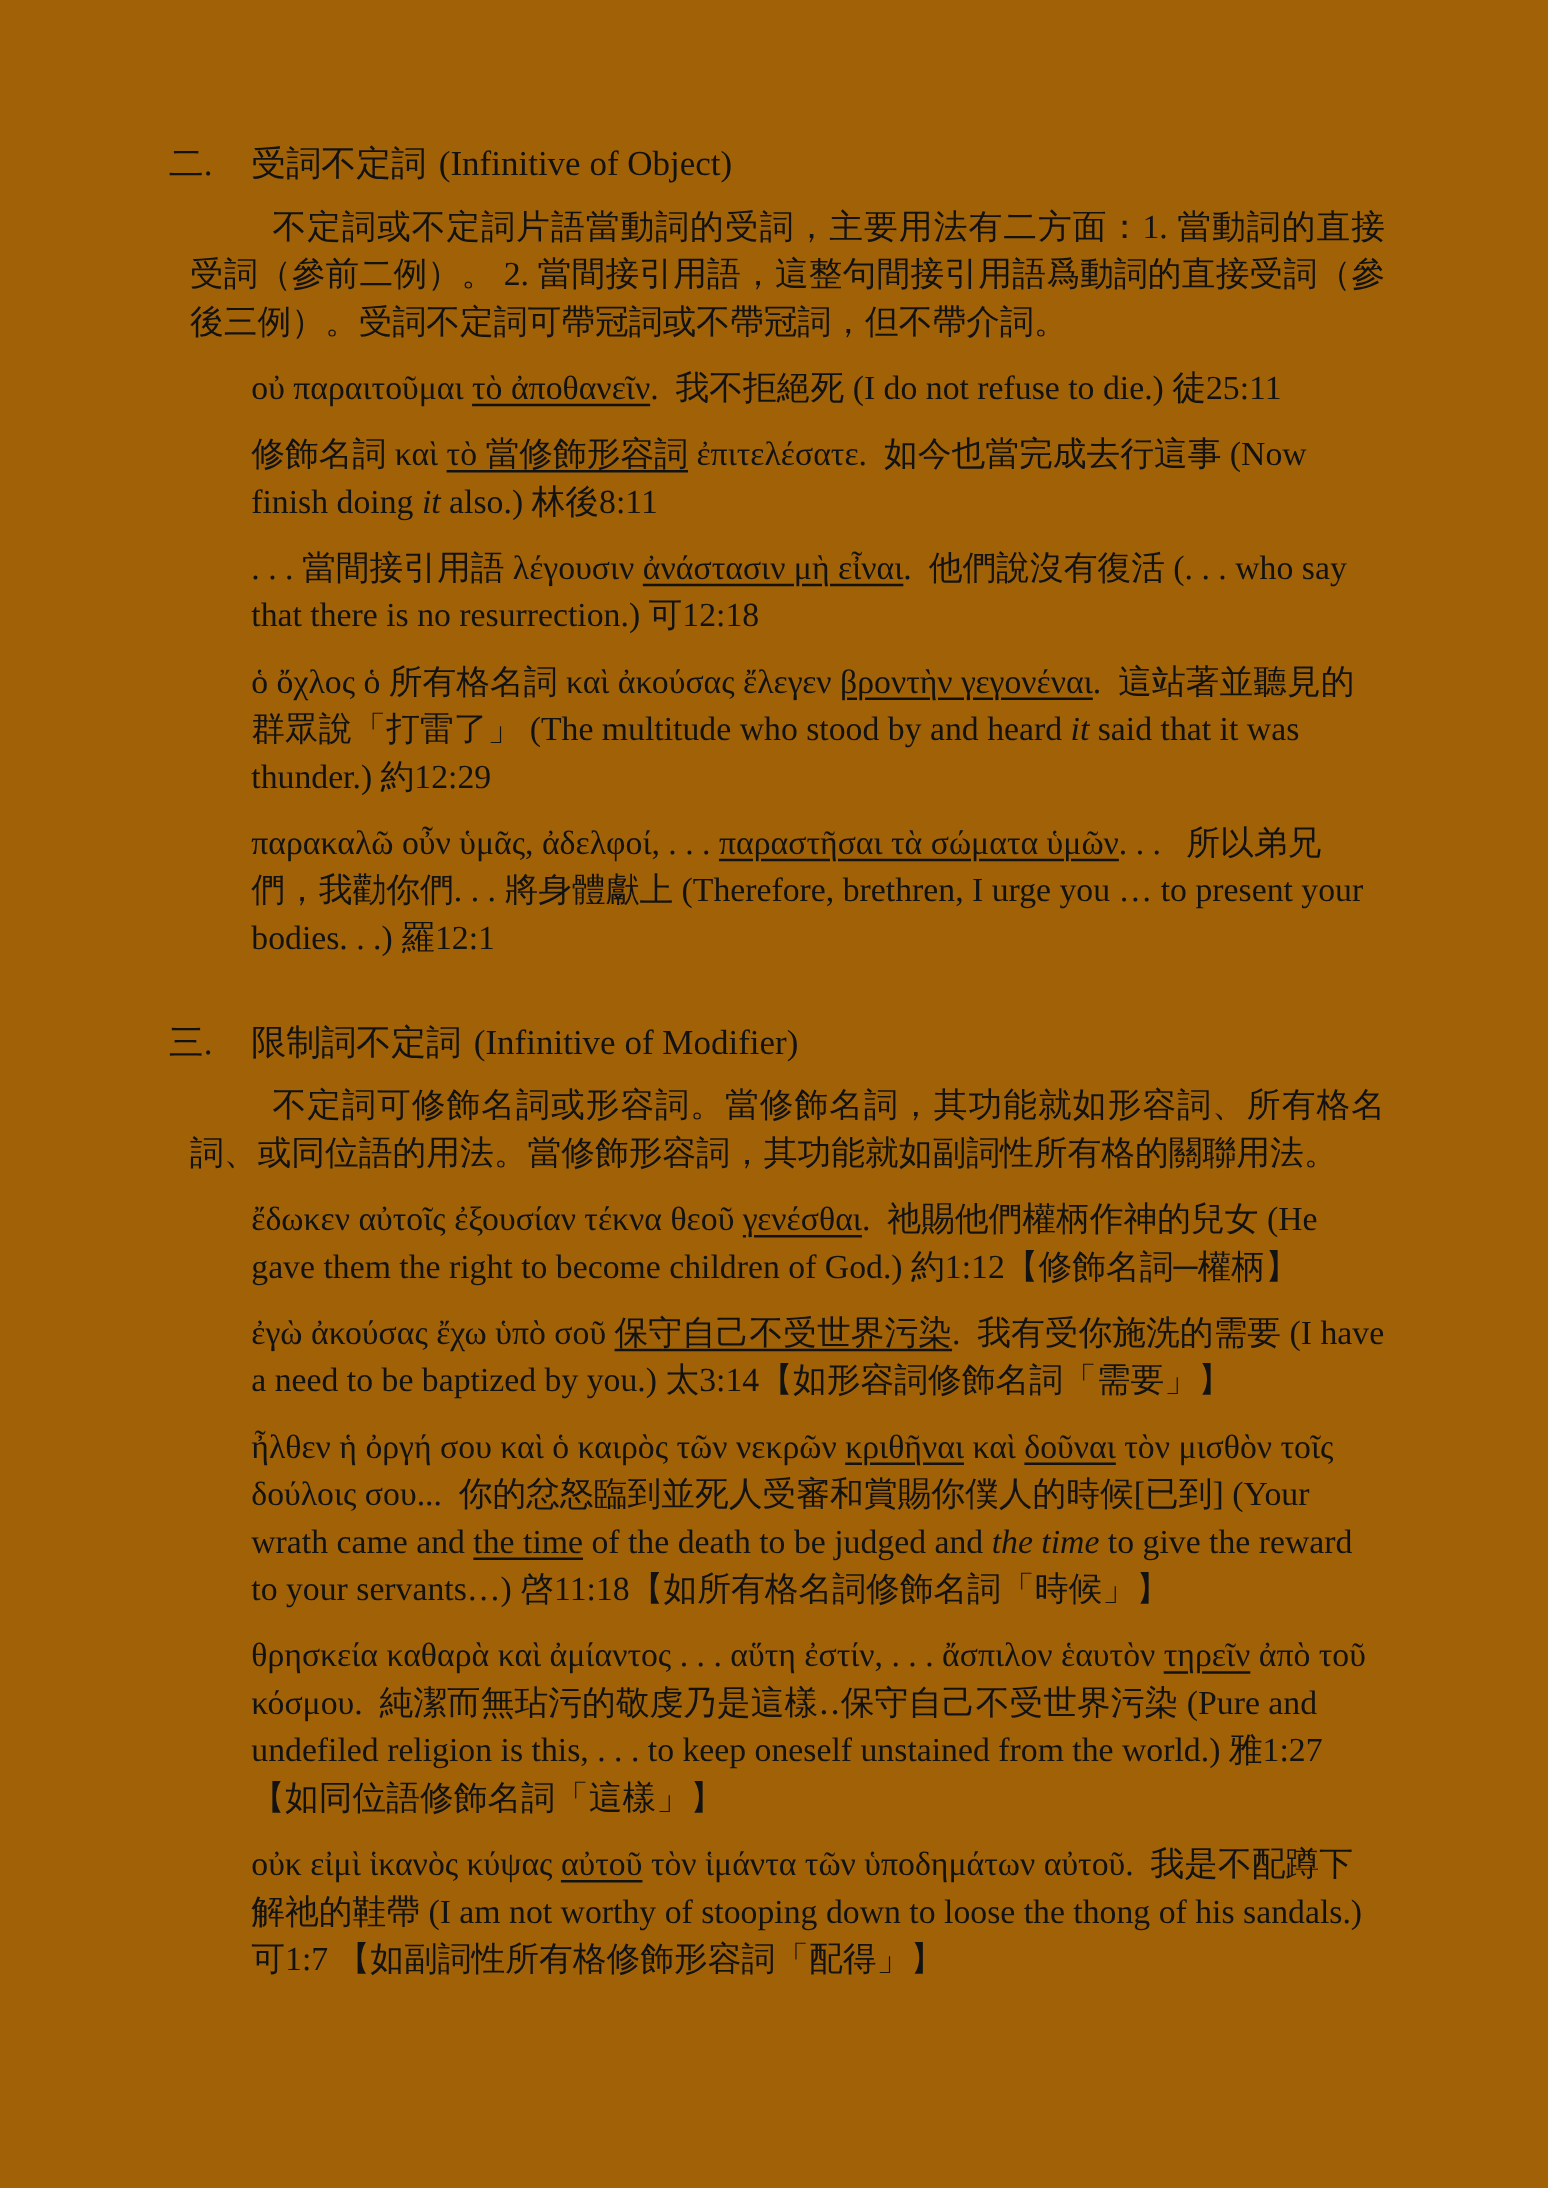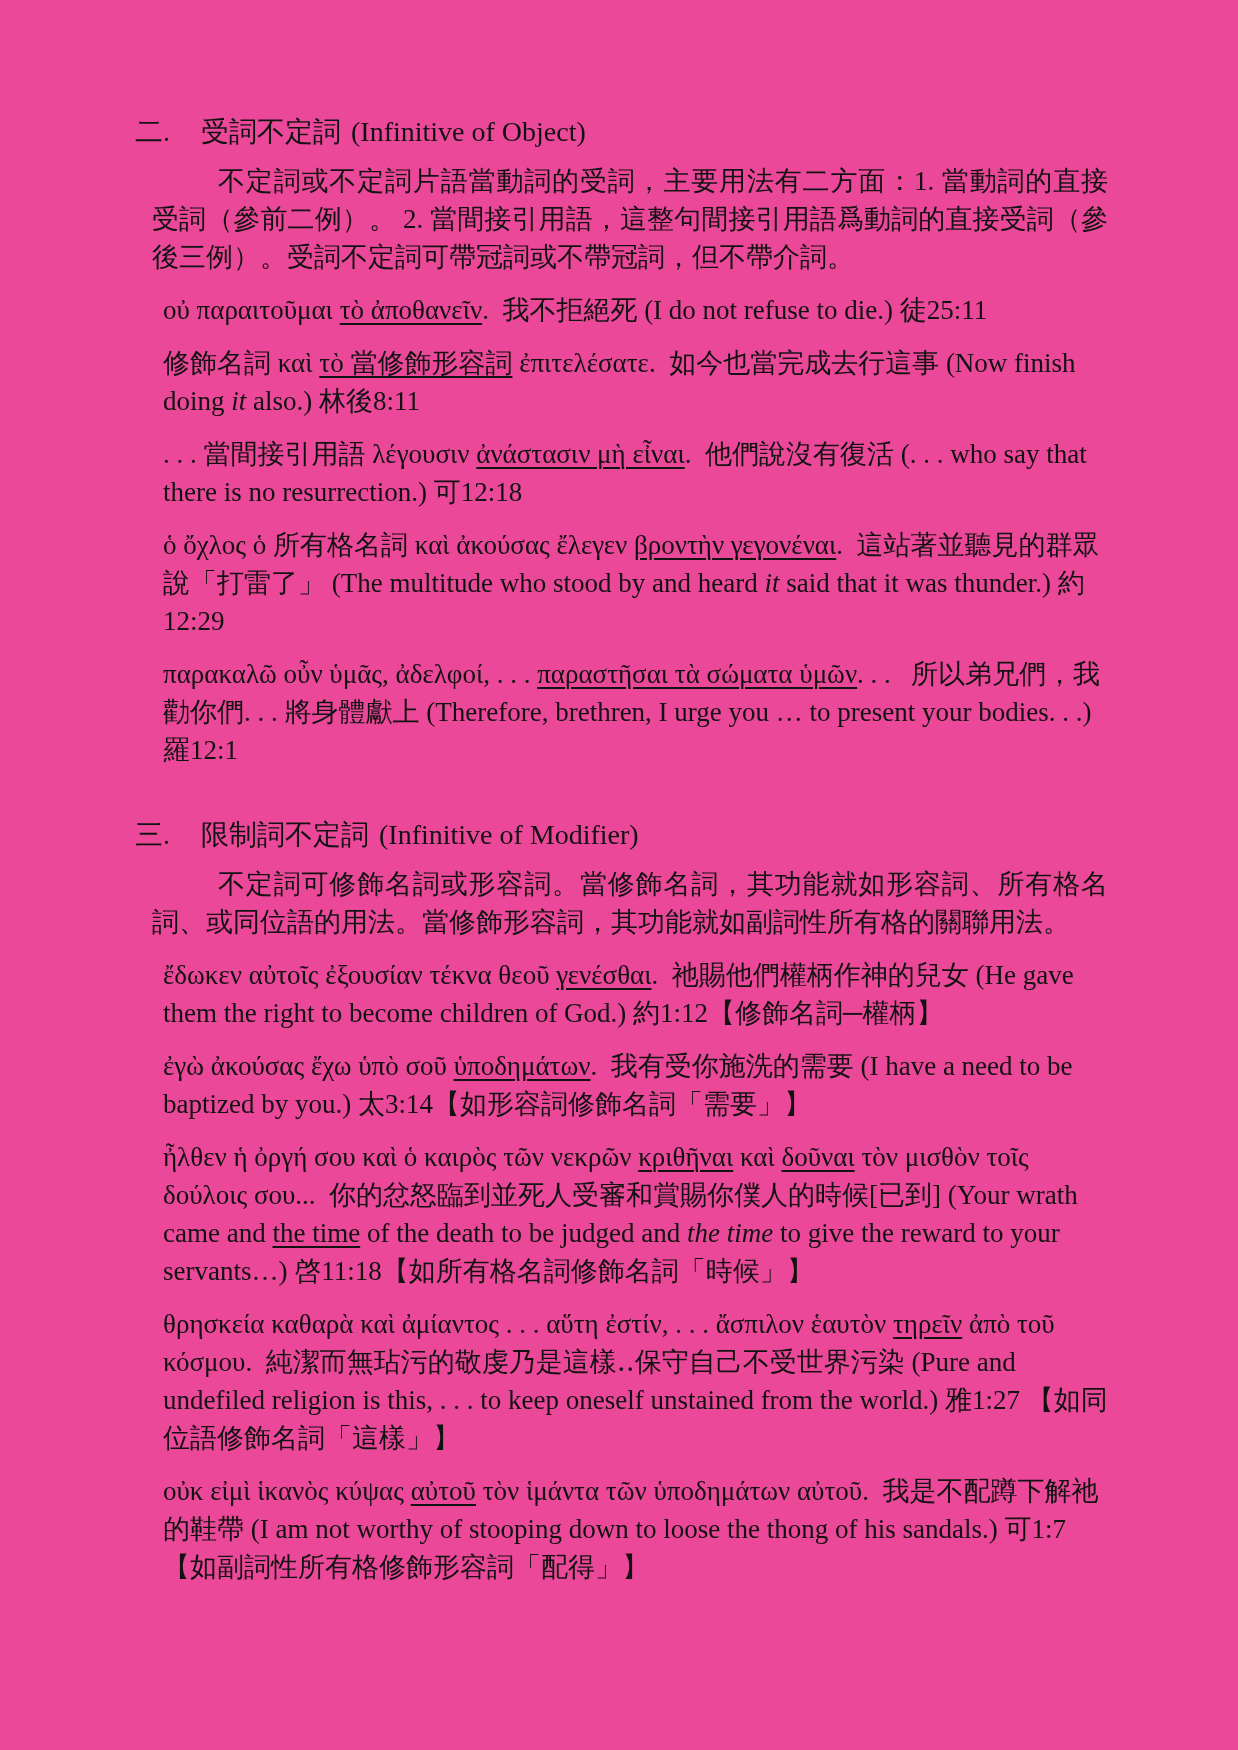--- a/index.html
+++ b/index.html
@@ -2,21 +2,21 @@
 <html><head>
 <meta charset="utf-8">
 <style>
   * { margin: 0; padding: 0; box-sizing: border-box; }
   html, body { background: #ffffff; }
   .page {
     position: relative;
     width: 1238px;
     min-height: 1750px;
     margin: 0 auto;
-    background: #ec4899;
+    background: #a16207;
     color: #121212;
     font-family: "Liberation Serif", "DejaVu Serif", serif;
     font-size: 27px;
     line-height: 38px;
     padding: 112px 130px 40px 135px;
   }
   .heading {
     font-size: 28px;
     font-weight: normal;
     line-height: 40px;
@@ -29,21 +29,21 @@
   .heading .title-en {
     margin-left: 10px;
   }
   .intro {
     margin-top: 10px;
     text-indent: 66px;
     text-align: justify;
     margin-left: 17px;
   }
   .example {
-    margin: 15px 0 0 28px;
+    margin: 15px 0 0 66px;
     white-space: pre-wrap;
     text-align: left;
   }
   .example .u {
     text-decoration: underline;
     text-underline-offset: 4px;
     text-decoration-thickness: 2px;
   }
   .example .i, .i { font-style: italic; }
   .section-modifier { margin-top: 46px; }
@@ -64,19 +64,19 @@
     <p class="example"><span>ὁ ὄχλος ὁ 所有格名詞 καὶ ἀκούσας ἔλεγεν </span><span class="u">βροντὴν γεγονέναι</span><span>.  這站著並聽見的群眾說「打雷了」 (The multitude who stood by and heard </span><span class="i">it</span><span> said that it was thunder.) 約12:29</span></p>
     <p class="example"><span>παρακαλῶ οὖν ὑμᾶς, ἀδελφοί, . . . </span><span class="u">παραστῆσαι τὰ σώματα ὑμῶν</span><span>. . .   所以弟兄們，我勸你們. . . 將身體獻上 (Therefore, brethren, I urge you … to present your bodies. . .) 羅12:1</span></p>
   </section>
 
   <section class="section-modifier">
     <h2 class="heading">
       <span class="marker">三.</span><span class="title-zh">限制詞不定詞</span><span class="title-en">(Infinitive of Modifier)</span>
     </h2>
     <p class="intro">不定詞可修飾名詞或形容詞。當修飾名詞，其功能就如形容詞、所有格名詞、或同位語的用法。當修飾形容詞，其功能就如副詞性所有格的關聯用法。</p>
     <p class="example"><span>ἔδωκεν αὐτοῖς ἐξουσίαν τέκνα θεοῦ </span><span class="u">γενέσθαι</span><span>.  祂賜他們權柄作神的兒女 (He gave them the right to become children of God.) 約1:12【修飾名詞─權柄】</span></p>
-    <p class="example"><span>ἐγὼ ἀκούσας ἔχω ὑπὸ σοῦ </span><span class="u">ὑποδημάτων</span><span>.  我有受你施洗的需要 (I have a need to be baptized by you.) 太3:14【如形容詞修飾名詞「需要」】</span></p>
+    <p class="example"><span>ἐγὼ ἀκούσας ἔχω ὑπὸ σοῦ </span><span class="u">保守自己不受世界污染</span><span>.  我有受你施洗的需要 (I have a need to be baptized by you.) 太3:14【如形容詞修飾名詞「需要」】</span></p>
     <p class="example"><span>ἦλθεν ἡ ὀργή σου καὶ ὁ καιρὸς τῶν νεκρῶν </span><span class="u">κριθῆναι</span><span> καὶ </span><span class="u">δοῦναι</span><span> τὸν μισθὸν τοῖς δούλοις σου...  你的忿怒臨到並死人受審和賞賜你僕人的時候[已到] (Your wrath came and </span><span class="u">the time</span><span> of the death to be judged and </span><span class="i">the time</span><span> to give the reward to your servants…) 啓11:18【如所有格名詞修飾名詞「時候」】</span></p>
     <p class="example"><span>θρησκεία καθαρὰ καὶ ἀμίαντος . . . αὕτη ἐστίν, . . . ἄσπιλον ἑαυτὸν </span><span class="u">τηρεῖν</span><span> ἀπὸ τοῦ κόσμου.  純潔而無玷污的敬虔乃是這樣‥保守自己不受世界污染 (Pure and undefiled religion is this, . . . to keep oneself unstained from the world.) 雅1:27 【如同位語修飾名詞「這樣」】</span></p>
     <p class="example"><span>οὐκ εἰμὶ ἱκανὸς κύψας </span><span class="u">αὐτοῦ</span><span> τὸν ἱμάντα τῶν ὑποδημάτων αὐτοῦ.  我是不配蹲下解祂的鞋帶 (I am not worthy of stooping down to loose the thong of his sandals.) 可1:7 【如副詞性所有格修飾形容詞「配得」】</span></p>
   </section>
 
 </div>
 
 </body></html>

